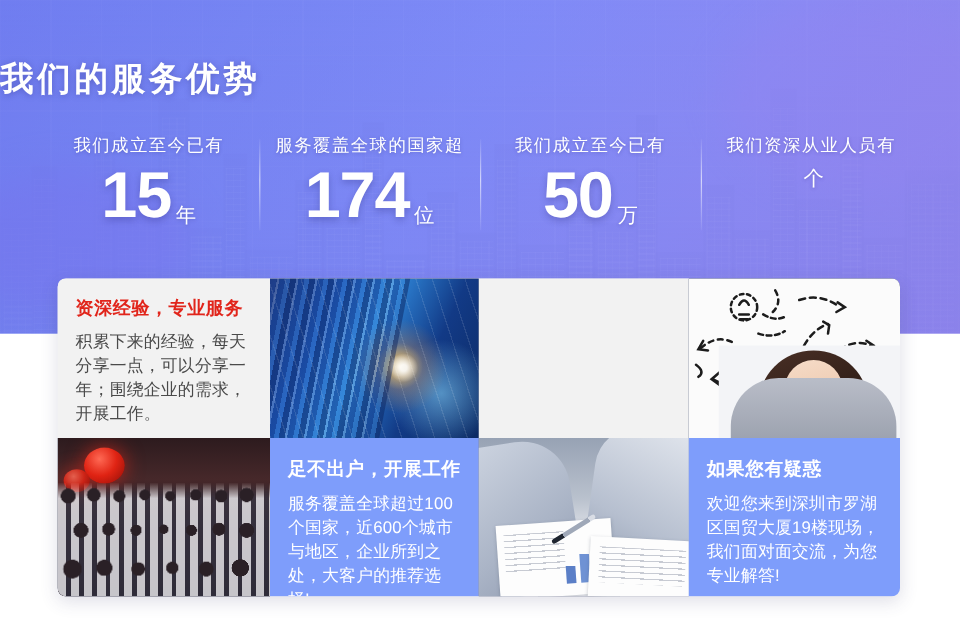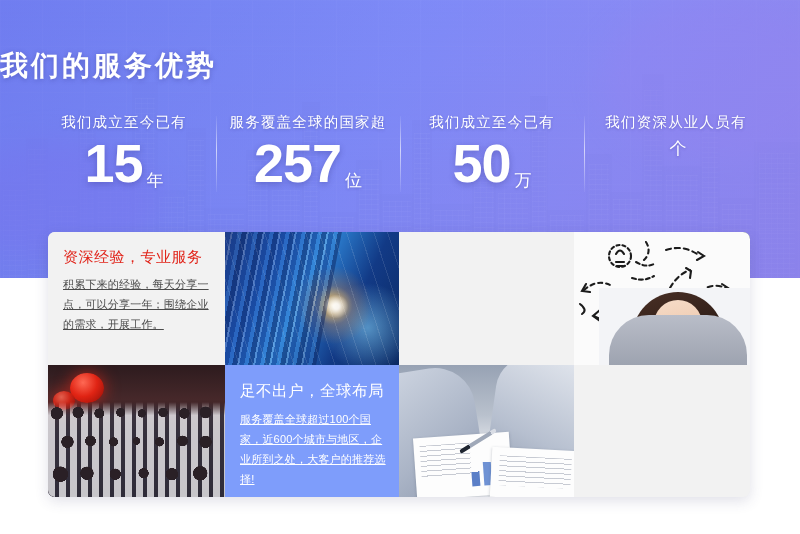--- a/index.html
+++ b/index.html
@@ -139,32 +139,31 @@
   .cell { position: relative; overflow: hidden; }
 
   .cell-text {
     background: #f2f2f2;
     padding: 16px 13px 0 15px;
     box-sizing: border-box;
   }
   .cell-text.blue { background: #7e9dfb; }
   .cell-title {
     font-size: 15px;
-    font-weight: normal;
+    font-weight: bold;
     color: #e1251b;
     letter-spacing: .5px;
     margin-bottom: 7px;
   }
   .cell-text.blue .cell-title { color: #ffffff; font-size: 15.5px; }
   .cell-body {
-    font-size: 11px;
+    font-size: 14px;
     line-height: 20px;
     color: #4a4a4a;
     letter-spacing: .2px;
-    text-decoration: underline;
   }
   .cell-text.blue .cell-body { color: #ffffff; }
 
   
   .photo { background: #1b2b55; }
 
   
   .ph-building {
     position: absolute; inset: 0;
     background:
@@ -352,21 +351,21 @@
       <div class="stat">
         <div class="stat-label">我们成立至今已有</div>
         <div class="stat-value">
           <span class="stat-num">15</span>
           <span class="stat-unit">年</span>
         </div>
       </div>
       <div class="stat">
         <div class="stat-label">服务覆盖全球的国家超</div>
         <div class="stat-value">
-          <span class="stat-num">257</span>
+          <span class="stat-num">174</span>
           <span class="stat-unit">位</span>
         </div>
       </div>
       <div class="stat">
         <div class="stat-label">我们成立至今已有</div>
         <div class="stat-value">
           <span class="stat-num">50</span>
           <span class="stat-unit">万</span>
         </div>
       </div>
@@ -430,35 +429,39 @@
       <div class="ph-group">
         <div class="gp-hall"></div>
         <div class="gp-lantern"></div>
         <div class="gp-lantern s2"></div>
         <div class="gp-rows"></div>
         <div class="gp-heads"></div>
       </div>
     </div>
 
     <div class="cell cell-text blue">
-      <div class="cell-title">足不出户，全球布局</div>
+      <div class="cell-title">足不出户，开展工作</div>
       <div class="cell-body">服务覆盖全球超过100个国家，近600个城市与地区，企业所到之处，大客户的推荐选择!</div>
     </div>
 
     <div class="cell photo">
       <div class="ph-meeting">
         <div class="mt-bg"></div>
         <div class="mt-sleeveL"></div>
         <div class="mt-sleeveR"></div>
         <div class="mt-paper" style="left:16px;top:70px;width:96px;height:62px;transform:rotate(-4deg)">
           <div class="mt-lines" style="left:6px;top:8px;right:40px;height:34px"></div>
           <div class="mt-chart" style="left:52px;top:14px;width:52px;height:38px"></div>
         </div>
         <div class="mt-paper" style="left:92px;top:84px;width:88px;height:50px;transform:rotate(3deg)">
           <div class="mt-lines" style="left:8px;top:8px;right:8px;height:30px"></div>
         </div>
         <div class="mt-pen" style="left:58px;top:74px"></div>
       </div>
     </div>
 
+    <div class="cell cell-text blue">
+      <div class="cell-title">如果您有疑惑</div>
+      <div class="cell-body">欢迎您来到深圳市罗湖区国贸大厦19楼现场，我们面对面交流，为您专业解答!</div>
+    </div>
 
   </div>
 </div>
 
 </body></html>

